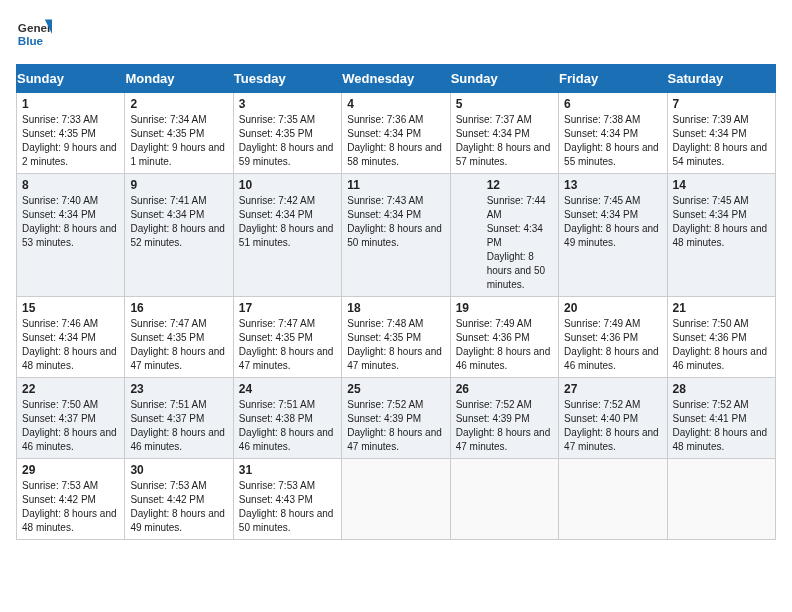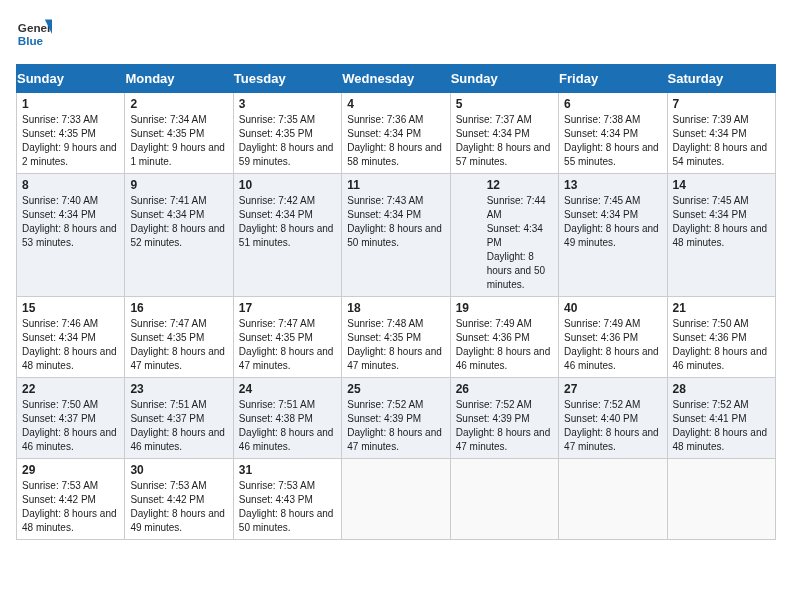--- a/index.html
+++ b/index.html
@@ -188,21 +188,21 @@
         </td>
         <td style="background: rgb(255, 255, 255);">
           <span class="day-num">18</span>
           <div class="day-info">Sunrise: 7:48 AM<br>Sunset: 4:35 PM<br>Daylight: 8 hours and 47 minutes.</div>
         </td>
         <td style="background: rgb(255, 255, 255);">
           <span class="day-num">19</span>
           <div class="day-info">Sunrise: 7:49 AM<br>Sunset: 4:36 PM<br>Daylight: 8 hours and 46 minutes.</div>
         </td>
         <td style="background: rgb(255, 255, 255);">
-          <span class="day-num">40</span>
+          <span class="day-num">20</span>
           <div class="day-info">Sunrise: 7:49 AM<br>Sunset: 4:36 PM<br>Daylight: 8 hours and 46 minutes.</div>
         </td>
         <td style="background: rgb(255, 255, 255);">
           <span class="day-num">21</span>
           <div class="day-info">Sunrise: 7:50 AM<br>Sunset: 4:36 PM<br>Daylight: 8 hours and 46 minutes.</div>
         </td>
       </tr>
       <tr>
         <td style="background: rgb(238, 242, 247);">
           <span class="day-num">22</span>

